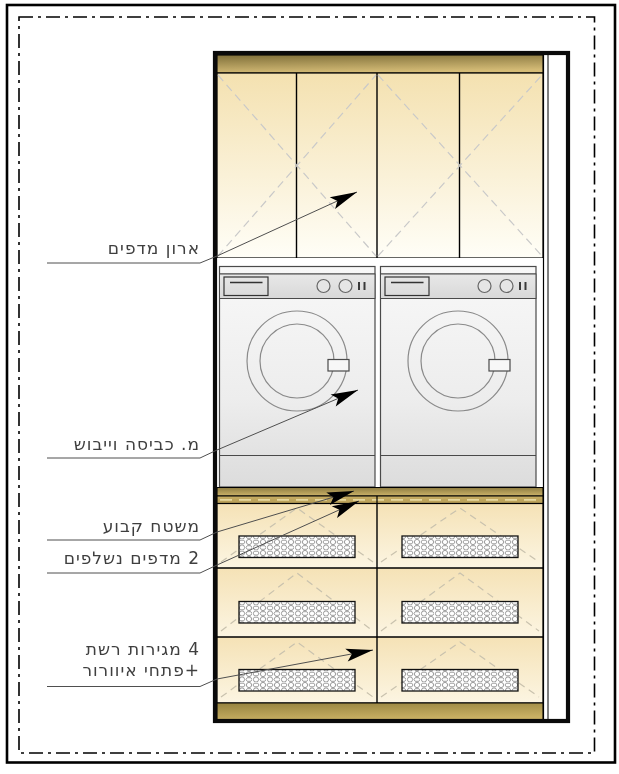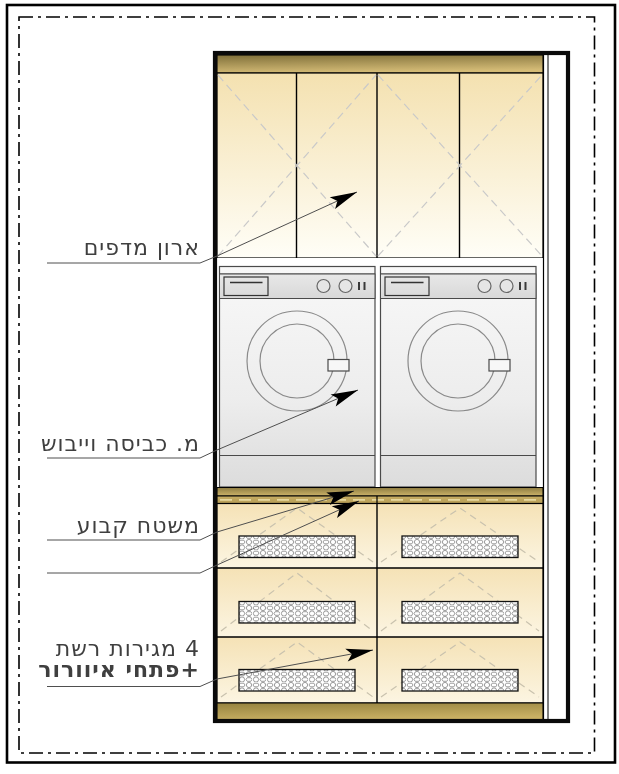--- a/index.html
+++ b/index.html
@@ -10,21 +10,21 @@
     font-family:"DejaVu Sans", sans-serif;
     overflow:hidden;
   }
   .sheet svg{position:absolute;left:0;top:0;}
   .callout{
     position:absolute;
     left:30px;width:170px;
     direction:rtl;
     text-align:left; 
     text-align:right;
-    font-size:22px;
+    font-size:17px;
     line-height:20px;
     letter-spacing:1px;
     color:#3f3f3f;
     white-space:nowrap;
   }
 </style>
 </head>
 <body>
 
 <div class="sheet">
@@ -182,18 +182,19 @@
     <use href="#arrow" transform="translate(373,650) rotate(-10.9)"></use>
   </g>
 </svg>
 
 <div class="callout" style="top:238px;">ארון מדפים</div>
 
 <div class="callout" style="top:434px;">מ. כביסה וייבוש</div>
 
 <div class="callout" style="top:516px;">משטח קבוע</div>
 
+<div class="callout" style="top:548px;">2 מדפים נשלפים</div>
 
 <div class="callout" style="top:639px;">4 מגירות רשת</div>
 
-<div class="callout" style="top:660px;font-weight:bold;">+פתחי איוורור</div>
+<div class="callout" style="top:660px;">+פתחי איוורור</div>
 
 </div>
 
 </body></html>

